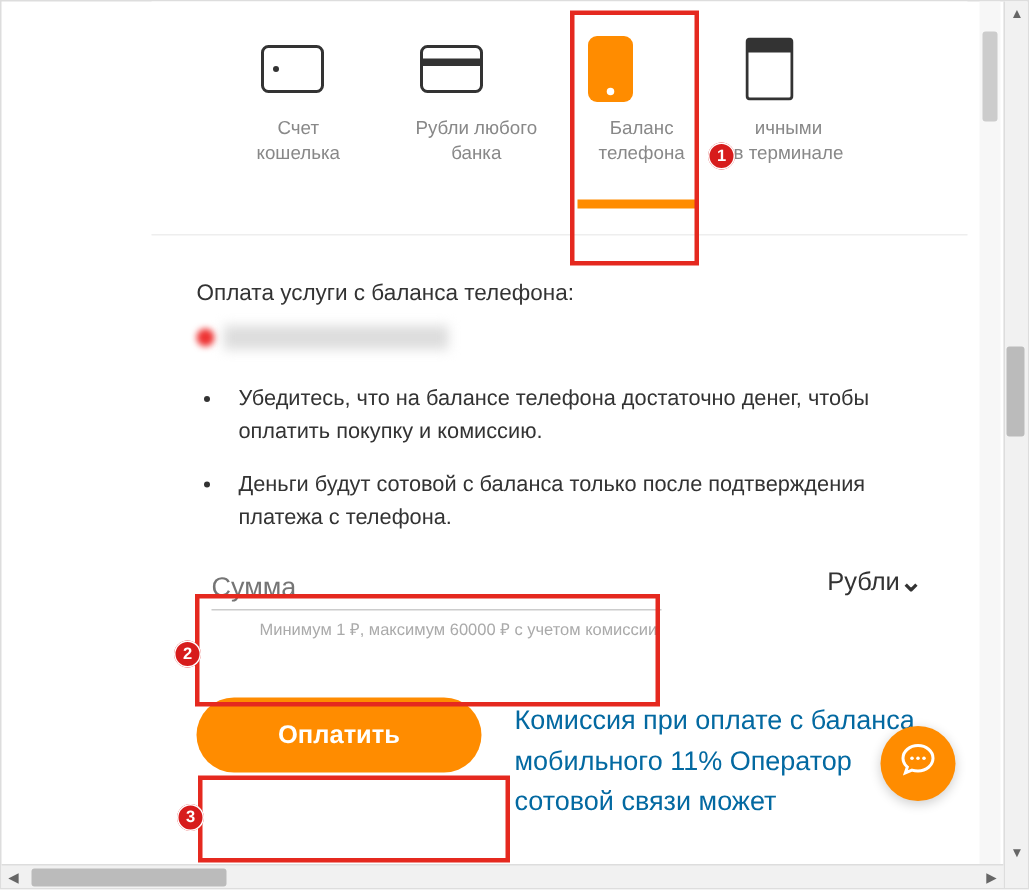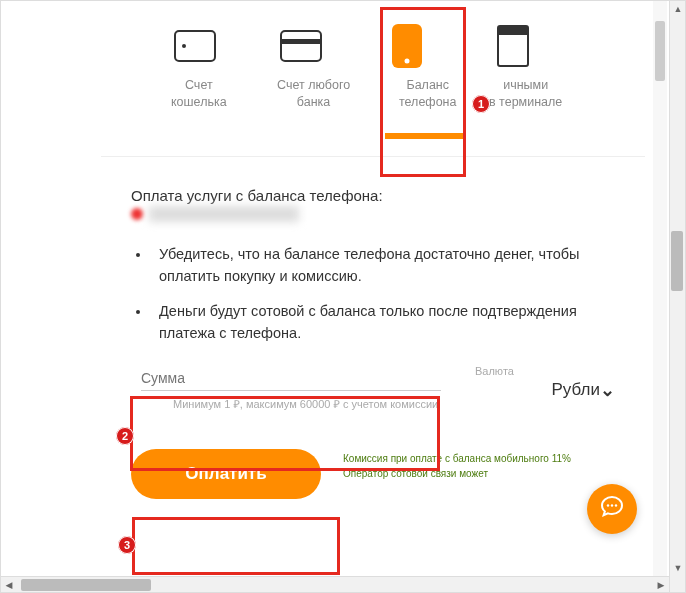--- a/index.html
+++ b/index.html
@@ -143,20 +143,21 @@
   .divider {
     margin-top: 45px;
     border-top: 1px solid #eee;
   }
   .section {
     padding: 30px 30px 0 30px;
   }
   .section-title {
     font-size: 15px;
     color: #333;
+    margin-bottom: 12px;
   }
   .blurred {
     display: inline-block;
     width: 150px;
     height: 16px;
     background: #ddd;
     filter: blur(4px);
     vertical-align: middle;
   }
   .red-dot {
@@ -186,21 +187,21 @@
     margin-top: 18px;
     align-items: flex-start;
   }
   .amount-box {
     flex: 1;
     padding: 6px 10px 4px 10px;
   }
   .amount-input {
     border: none;
     border-bottom: 1px solid #ccc;
-    font-size: 14px;
+    font-size: 18px;
     color: #aaa;
     width: 100%;
     outline: none;
     padding-bottom: 4px;
     background: transparent;
   }
   .amount-hint {
     font-size: 11px;
     color: #aaa;
     margin-top: 6px;
@@ -236,22 +237,22 @@
     color: #fff;
     border: none;
     border-radius: 26px;
     width: 190px;
     height: 50px;
     font-size: 17px;
     cursor: pointer;
     font-weight: bold;
   }
   .commission-text {
-    font-size: 10px;
-    color: #4d7c0f;
+    font-size: 18px;
+    color: #0369a1;
     line-height: 1.5;
     flex: 1;
     padding-top: 2px;
   }
   .chat-fab {
     position: absolute;
     right: 48px;
     bottom: 58px;
     width: 50px;
     height: 50px;
@@ -311,21 +312,21 @@
         <div class="tab-label">Счет
 кошелька</div>
       </div>
       <div class="tab">
         <div class="tab-icon">
           <svg width="42" height="32" viewBox="0 0 42 32">
               <rect x="1" y="1" width="40" height="30" rx="4" fill="none" stroke="#333" stroke-width="2"></rect>
               <rect x="1" y="9" width="40" height="5" fill="#333"></rect>
             </svg>
         </div>
-        <div class="tab-label">Счет любого
+        <div class="tab-label">Рубли любого
 банка</div>
       </div>
       <div class="tab active">
         <div class="tab-icon">
           <svg width="30" height="44" viewBox="0 0 30 44">
               <rect x="0" y="0" width="30" height="44" rx="6" fill="#ff8c00"></rect>
               <circle cx="15" cy="37" r="2.5" fill="#fff"></circle>
             </svg>
         </div>
         <div class="tab-label">Баланс
@@ -356,21 +357,20 @@
         <li>Убедитесь, что на балансе телефона достаточно денег, чтобы оплатить покупку и комиссию.</li>
         <li>Деньги будут сотовой с баланса только после подтверждения платежа с телефона.</li>
       </ul>
 
       <div class="form-row">
         <div class="amount-box">
           <input class="amount-input" placeholder="Сумма" style="">
           <div class="amount-hint">Минимум 1 ₽, максимум 60000 ₽ с учетом комиссии</div>
         </div>
         <div class="currency-box">
-          <div class="currency-label">Валюта</div>
           <div class="currency-select">
             <span>Рубли</span>
             <span class="chev">⌄</span>
           </div>
         </div>
       </div>
 
       <div class="action-row">
         <button class="pay-btn">Оплатить</button>
         <div class="commission-text">Комиссия при оплате с баланса мобильного 11%

